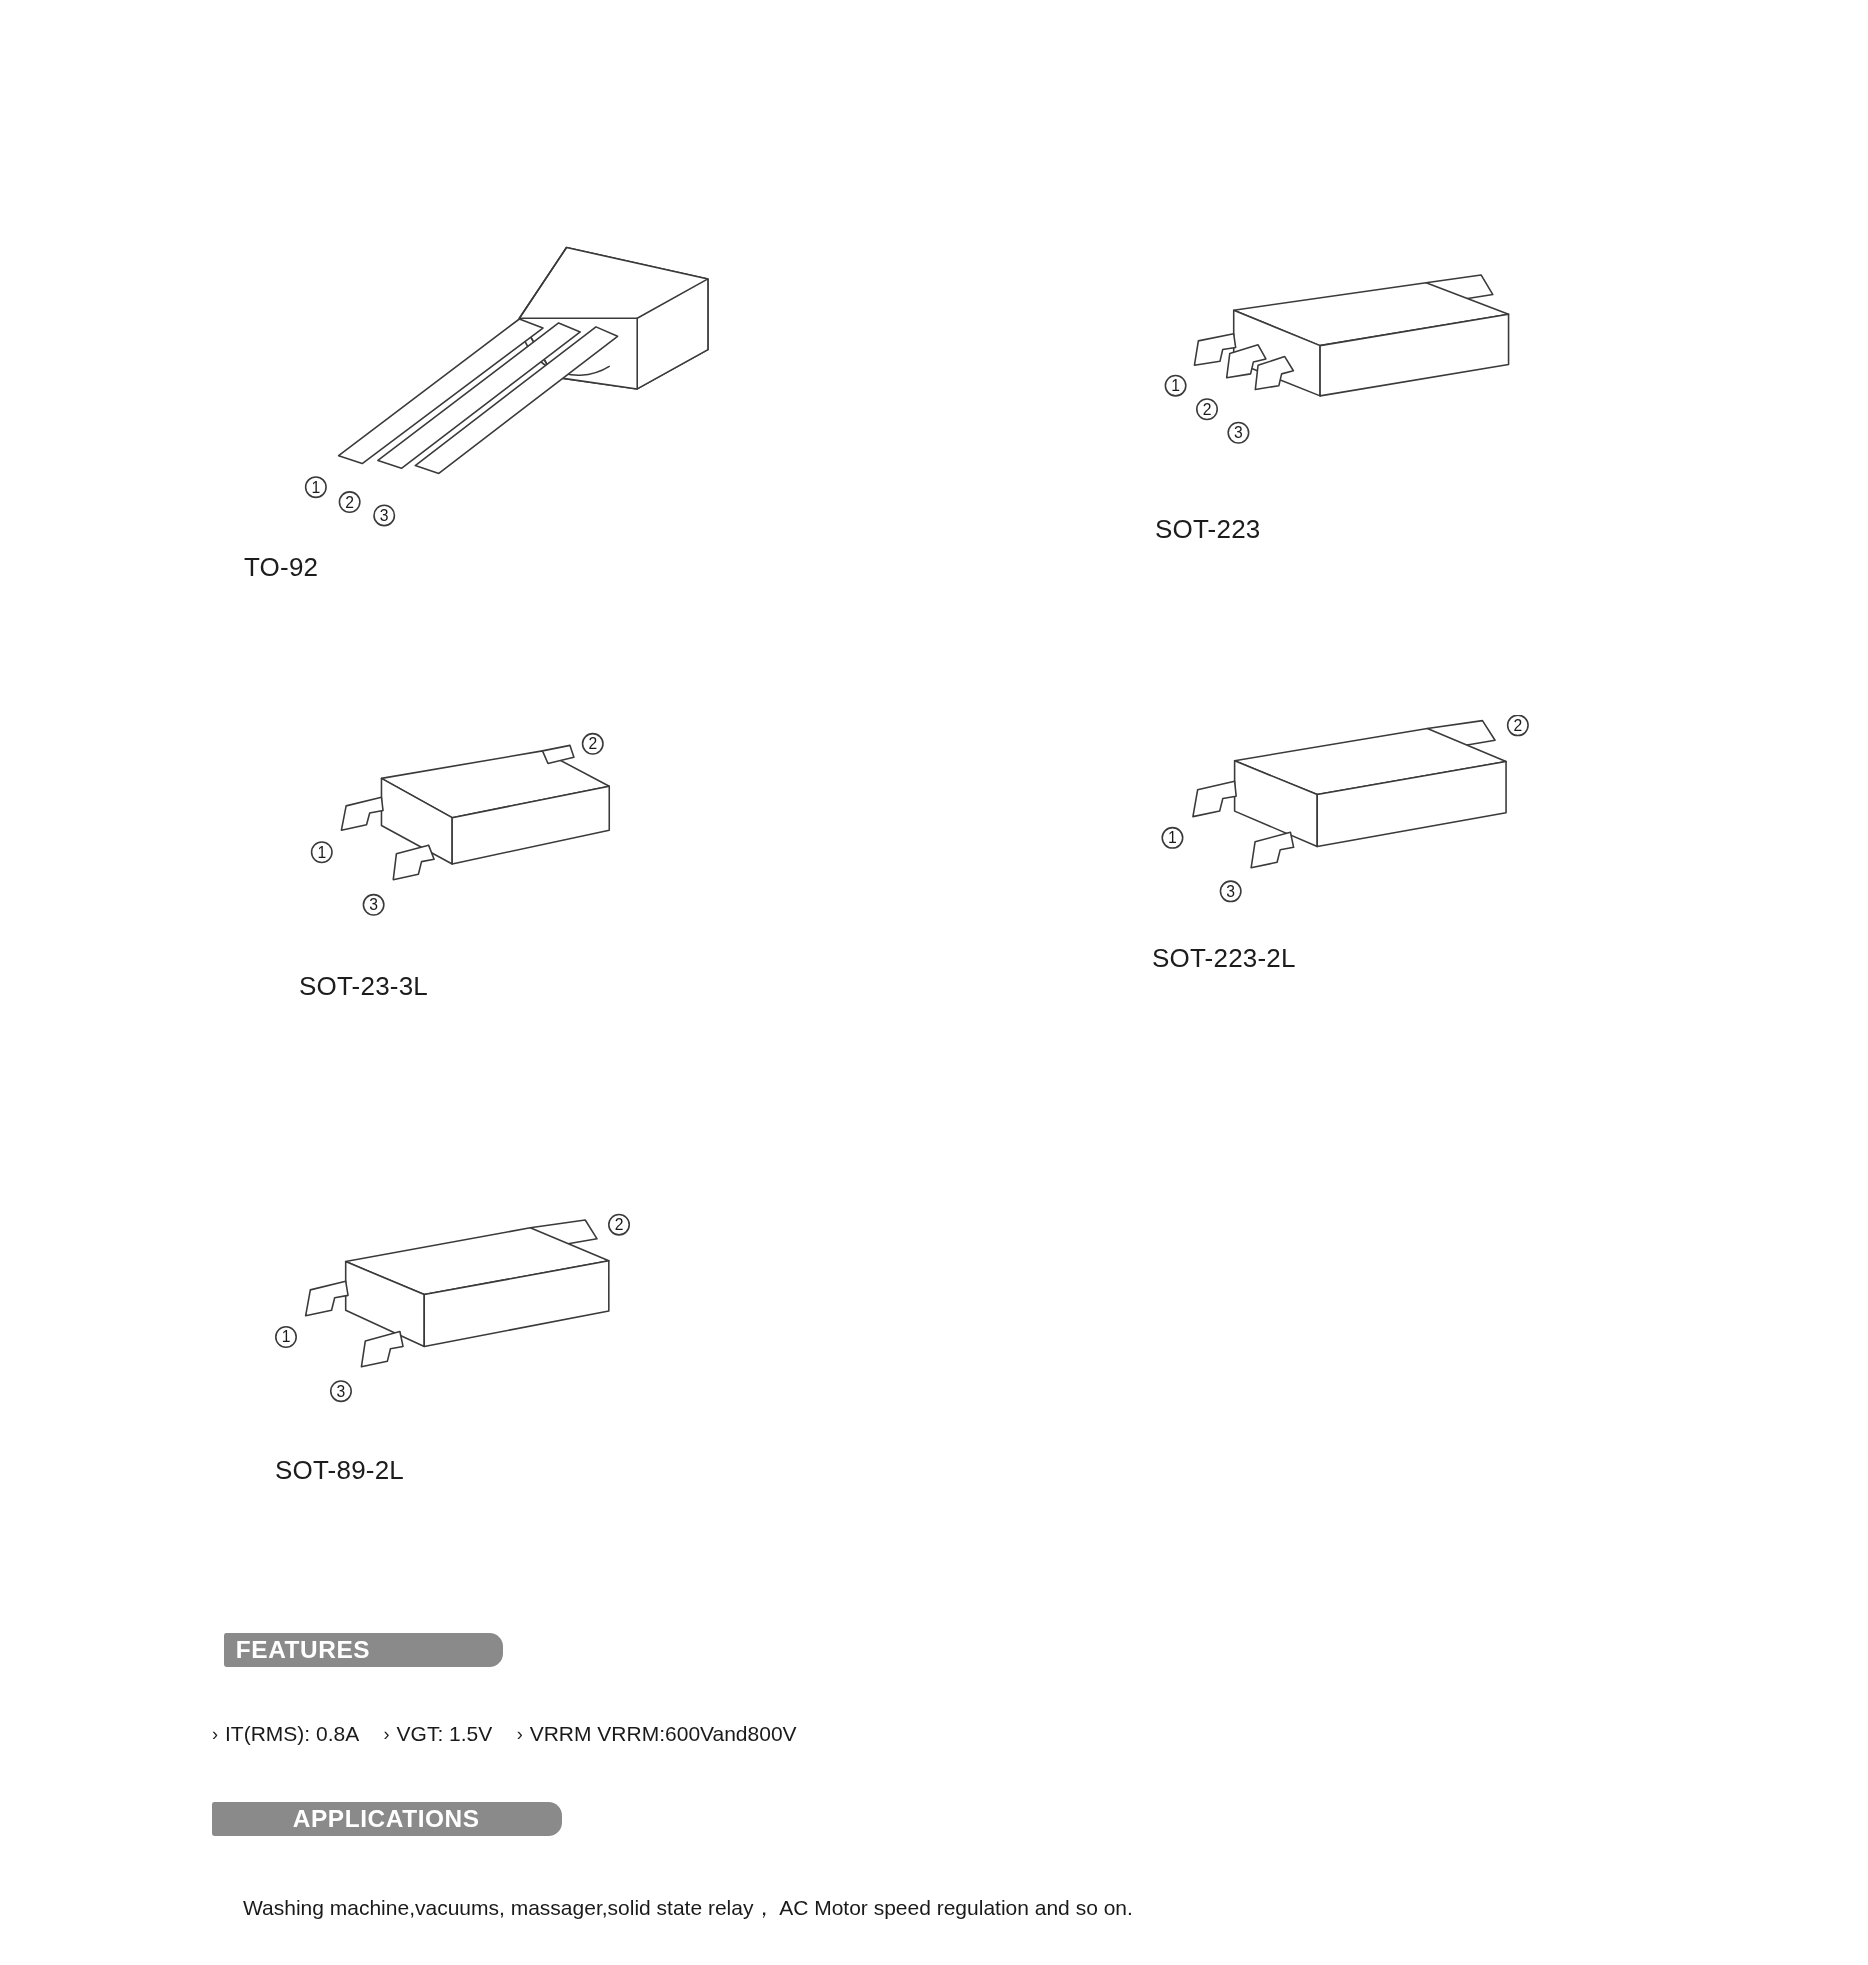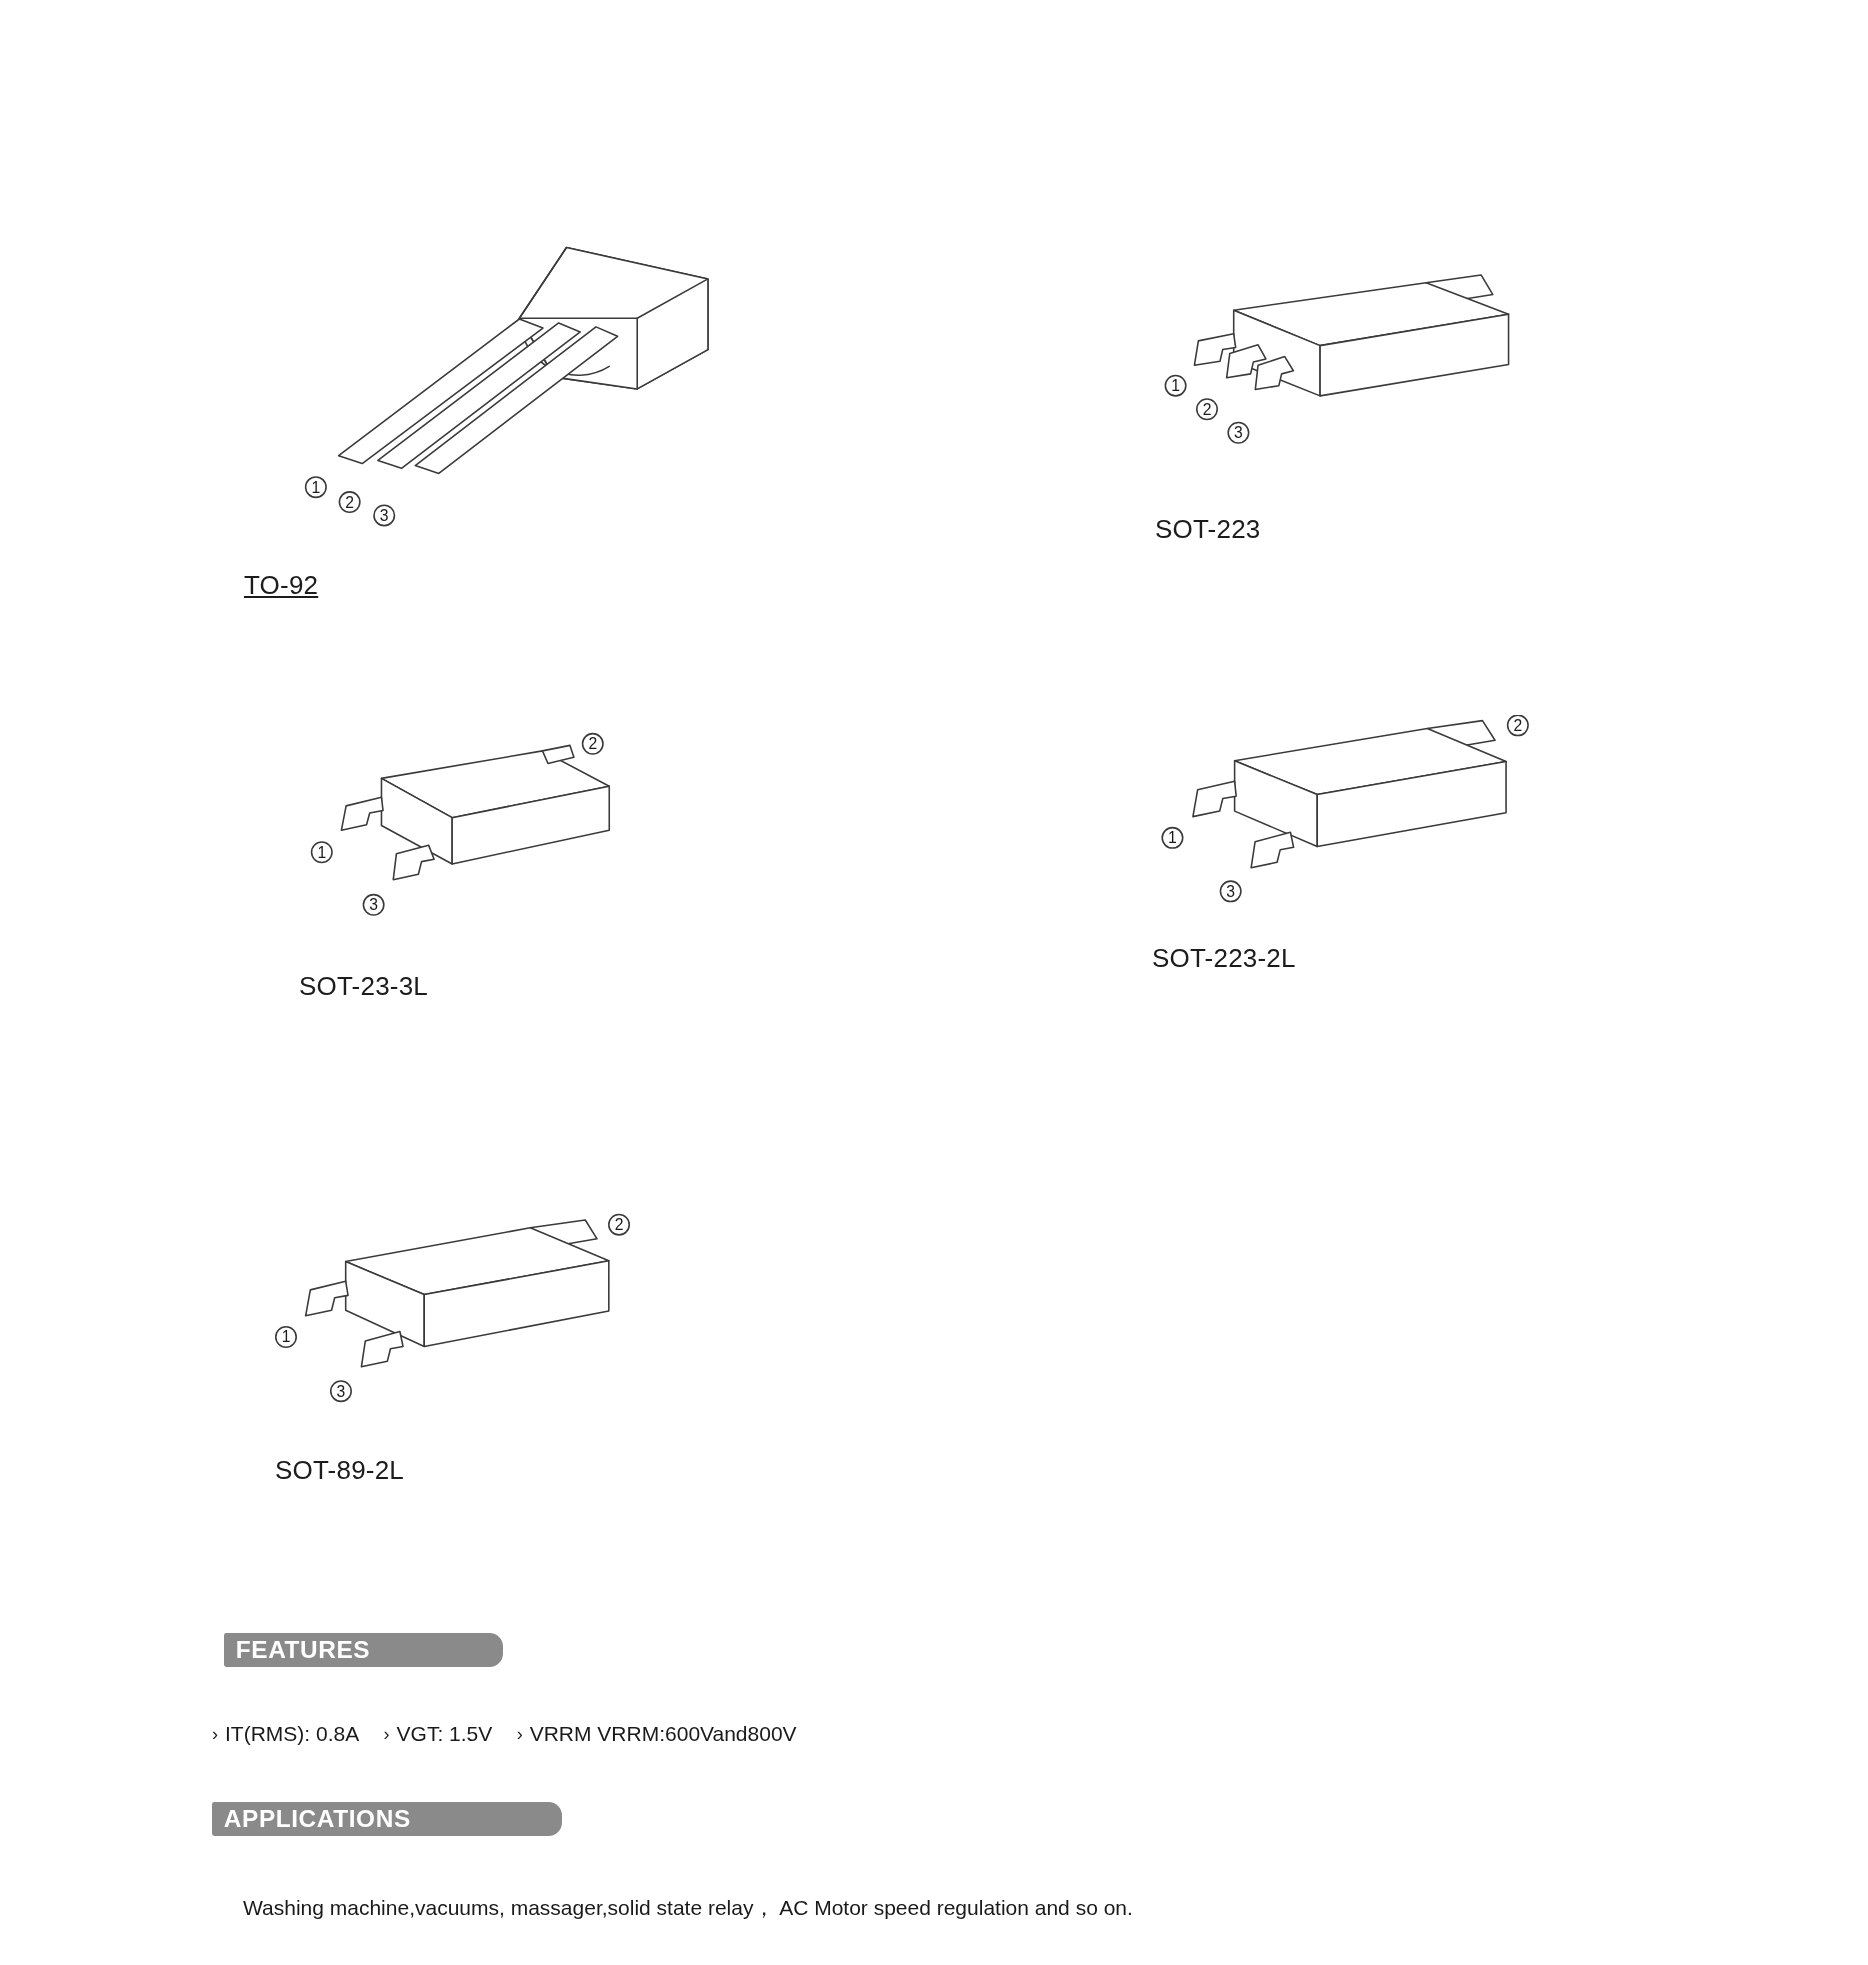--- a/index.html
+++ b/index.html
@@ -121,21 +121,21 @@
 
       <g>
         <circle cx="182" cy="680" r="26" fill="#ffffff" stroke="#3a3a3a" stroke-width="4"></circle>
         <text class="pin-num" x="182" y="694" text-anchor="middle">1</text>
         <circle cx="268" cy="718" r="26" fill="#ffffff" stroke="#3a3a3a" stroke-width="4"></circle>
         <text class="pin-num" x="268" y="732" text-anchor="middle">2</text>
         <circle cx="356" cy="752" r="26" fill="#ffffff" stroke="#3a3a3a" stroke-width="4"></circle>
         <text class="pin-num" x="356" y="766" text-anchor="middle">3</text>
       </g>
     </svg>
-    <div class="pkg-label" style="width:535px; margin-top:20px;text-decoration:underline;">TO-92</div>
+    <div class="pkg-label" style="width:535px; margin-top:2px;">TO-92</div>
   </div>
 
   <div class="pkg" style="left:1155px; top:271px; width:393px;">
     <svg width="393" height="267" viewBox="0 0 1000 680">
       <g fill="none" stroke="#3a3a3a" stroke-width="4" stroke-linejoin="round">
 
         <path d="M 690 30 L 830 10 L 860 60 L 720 82 Z" fill="#ffffff"></path>
 
         <path d="M 200 100 L 690 30 L 900 110 L 420 190 Z" fill="#ffffff"></path>
 
@@ -256,20 +256,20 @@
     <div class="feature-item">
       <span class="bullet">›</span>
       <span>VGT: 1.5V</span>
     </div>
     <div class="feature-item">
       <span class="bullet">›</span>
       <span>VRRM VRRM:600Vand800V</span>
     </div>
   </div>
 
-  <div class="section-head" style="left:212px; top:1802px; width:350px;">
+  <div class="section-head" style="left:212px; top:1802px; width:350px;justify-content:center;">
     <span>APPLICATIONS</span>
   </div>
 
   <div class="apps-text" style="left:200px; top:1894px;margin-left:43px;">Washing machine,vacuums, massager,solid state relay，  AC Motor speed regulation and so on.</div>
 
 </div>
 
 
 </body></html>

